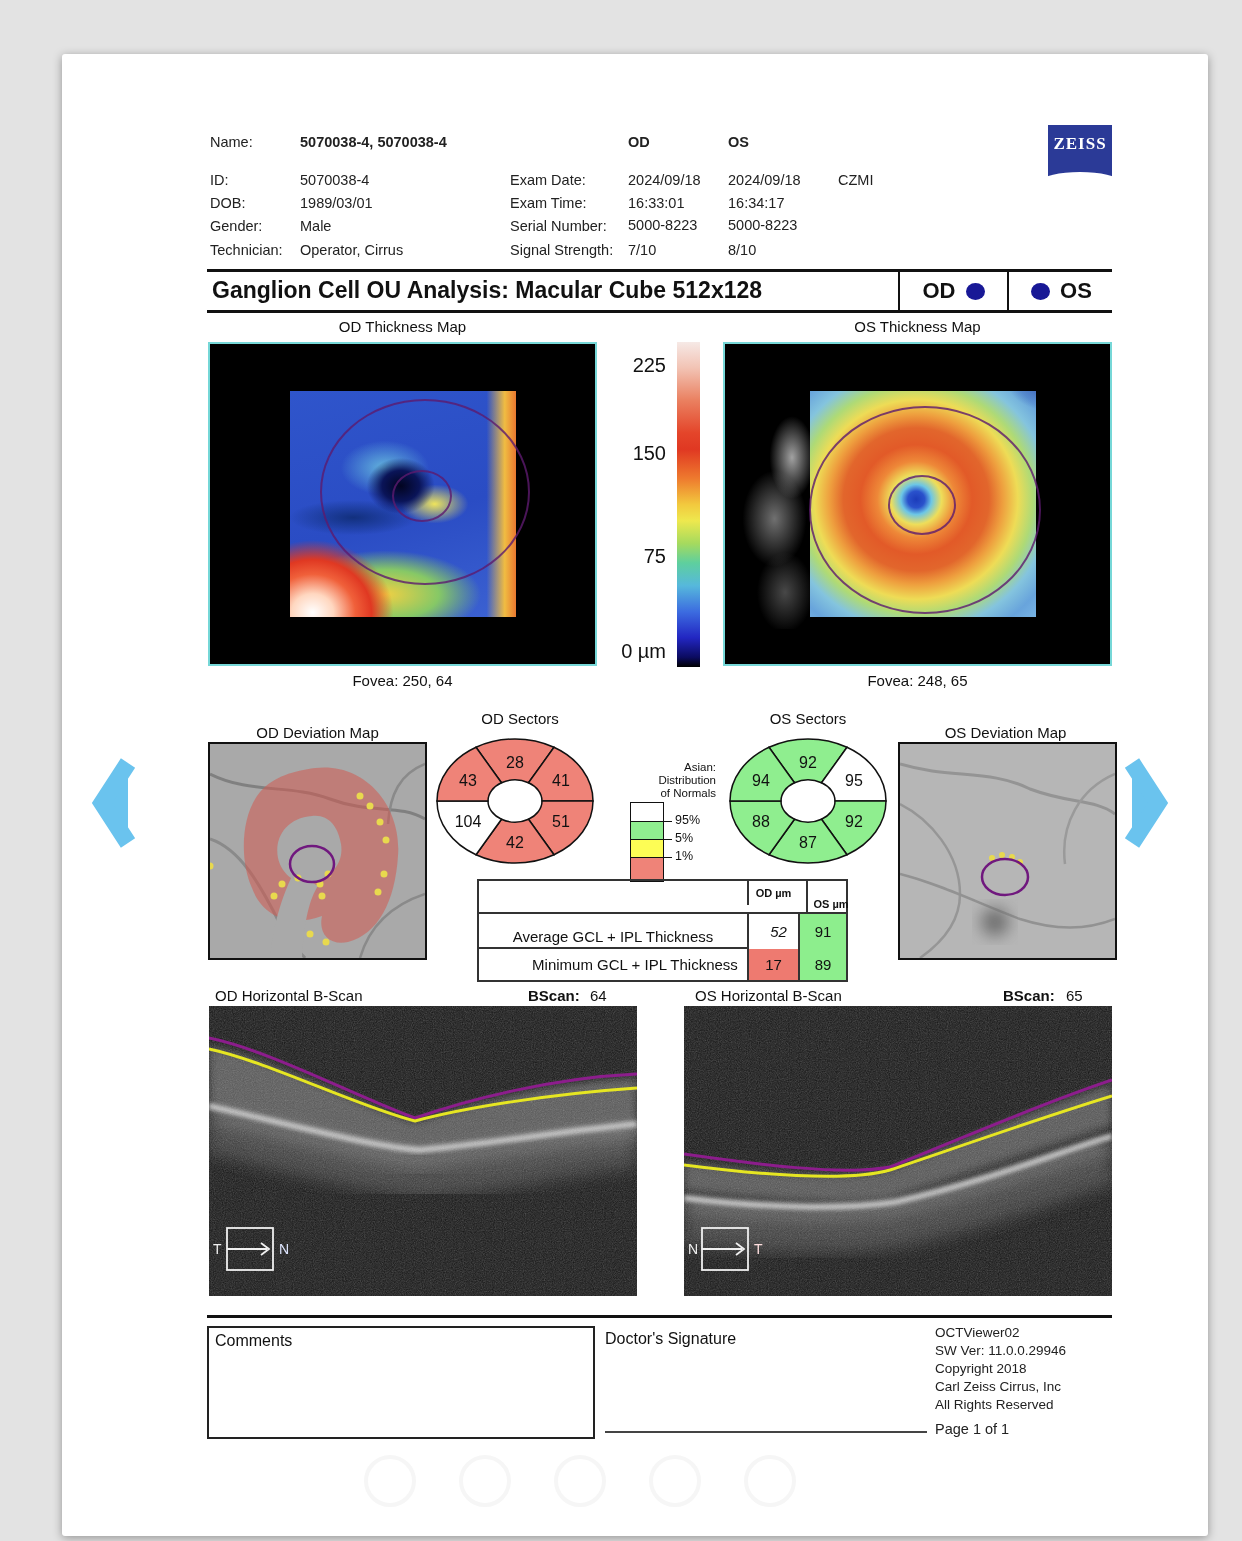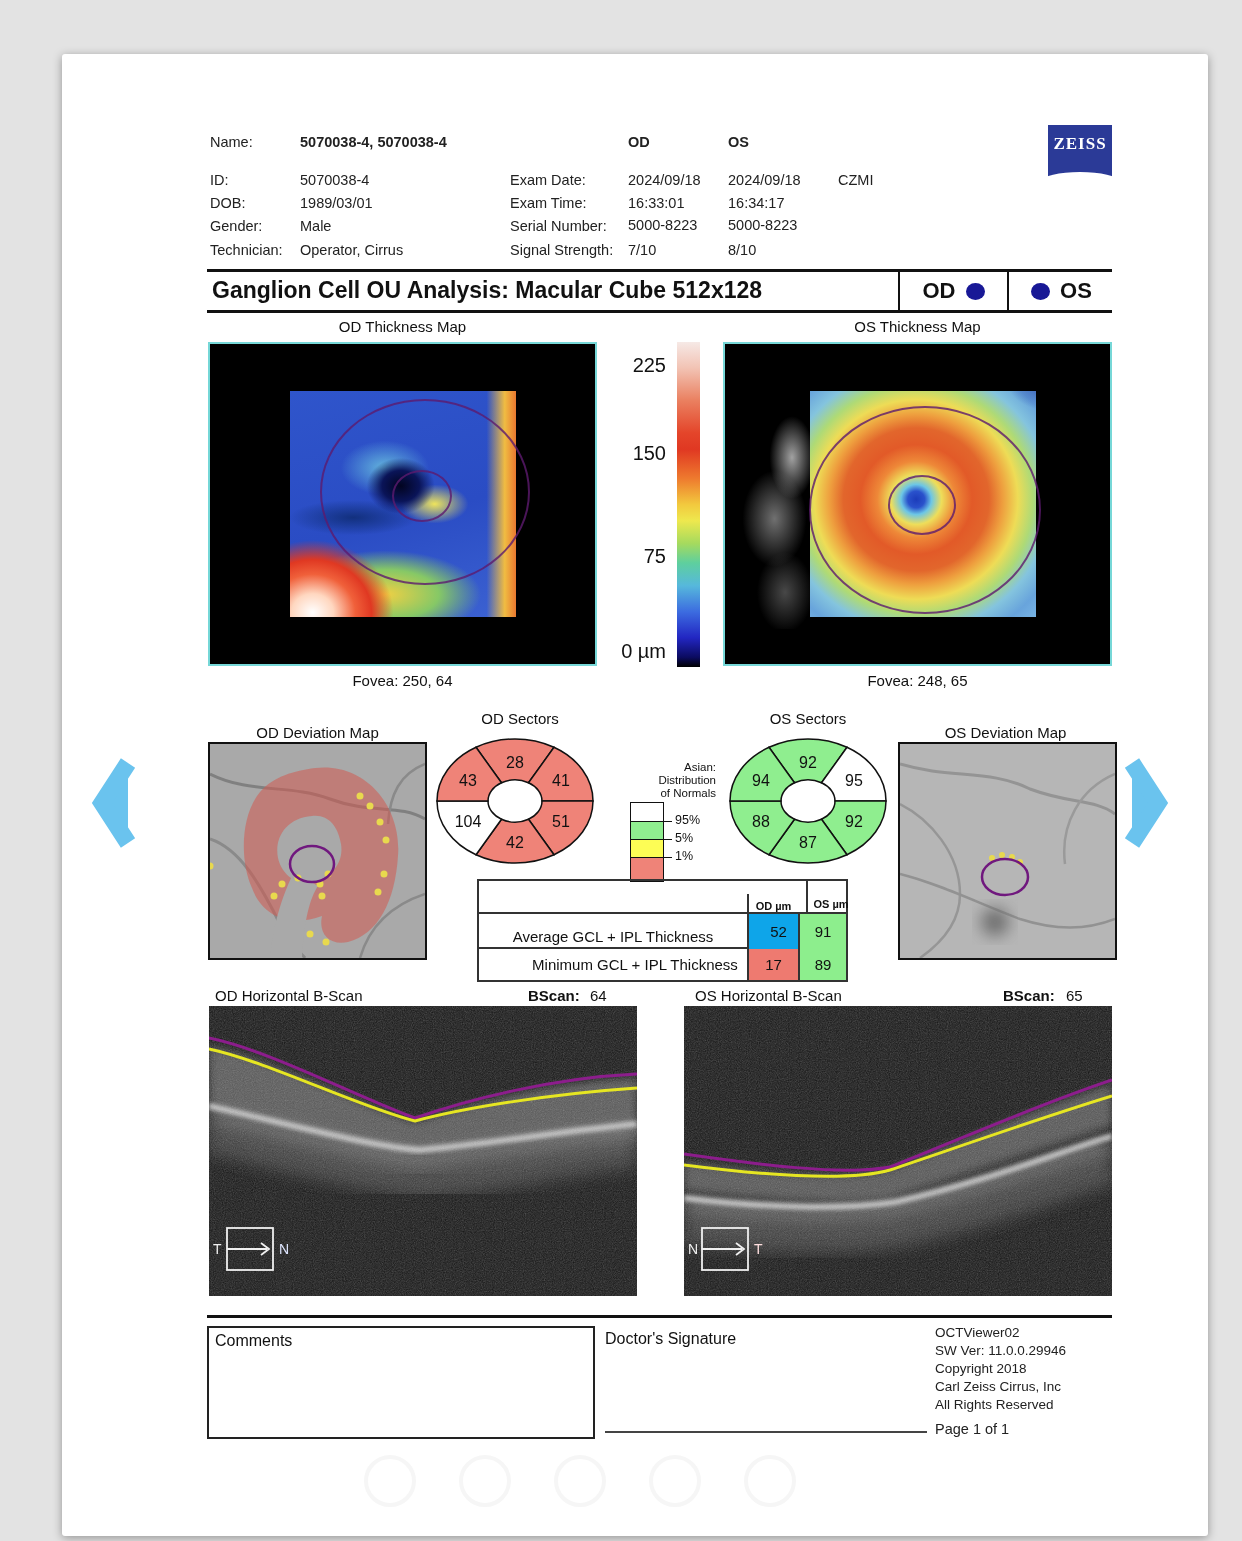--- a/index.html
+++ b/index.html
@@ -289,24 +289,24 @@
     <div class="abs" style="left:34px;top:37px;width:8px;border-top:1.5px solid #111"></div>
     <div class="abs" style="left:34px;top:55px;width:8px;border-top:1.5px solid #111"></div>
     <div class="legtick" style="left:45px;top:11px">95%</div>
     <div class="legtick" style="left:45px;top:29px">5%</div>
     <div class="legtick" style="left:45px;top:47px">1%</div>
   </div>
 
   <div class="abs gtable">
     <div class="rowline" style="top:31px"></div>
     <div class="rowline" style="top:66px"></div>
-    <div class="cell htxt" style="left:268px;top:13px;width:51px;height:24px">OD µm</div>
+    <div class="cell htxt" style="left:268px;top:0;width:51px;height:24px">OD µm</div>
     <div class="cell htxt" style="left:327px;top:0;width:48px;height:46px">OS µm</div>
     <div class="cell ctxt" style="left:0;top:33px;width:268px;height:44px;border-left:none">Average GCL + IPL Thickness</div>
-    <div class="cell ctxt" style="left: 268px; top: 33px; width: 61px; height: 35px; background: #0ea5e9;">52</div>
+    <div class="cell ctxt" style="left: 268px; top: 33px; width: 61px; height: 35px; background: #ffffff; font-style: italic;">52</div>
     <div class="cell ctxt" style="left: 319px; top: 33px; width: 48px; height: 35px; background: rgb(141, 238, 141);">91</div>
     <div class="cell ctxt" style="left:0;top:68px;width:312px;height:31px;border-left:none">Minimum GCL + IPL Thickness</div>
     <div class="cell ctxt" style="left: 268px; top: 68px; width: 51px; height: 31px; background: rgb(238, 122, 112);">17</div>
     <div class="cell ctxt" style="left: 319px; top: 68px; width: 48px; height: 31px; background: rgb(141, 238, 141);">89</div>
   </div>
 
   <div class="abs bslabel" style="left:215px;top:963px">OD Horizontal B-Scan</div>
   <div class="abs bslabel bold" style="left:528px;top:963px">BScan:</div>
   <div class="abs bslabel" style="left:590px;top:963px">64</div>
   <div class="abs bslabel" style="left:695px;top:963px">OS Horizontal B-Scan</div>

